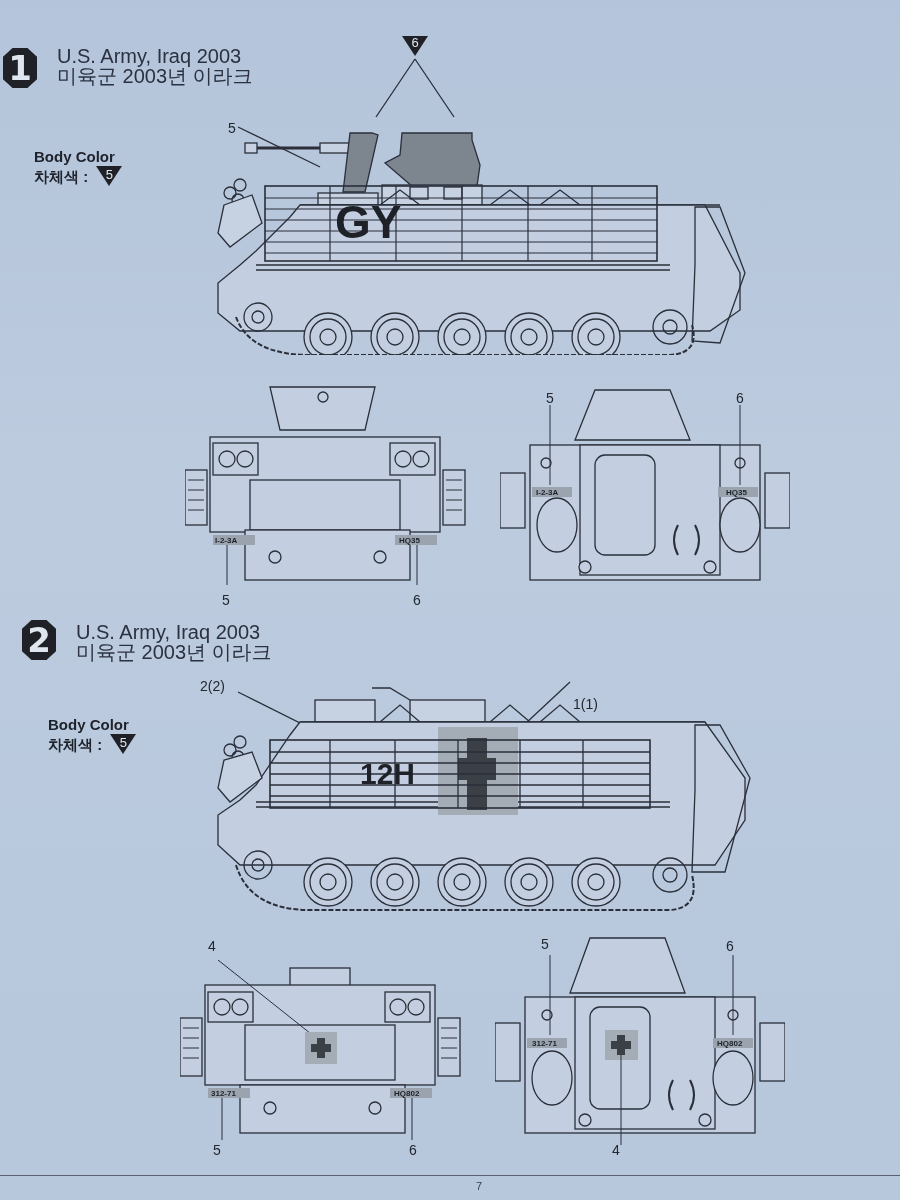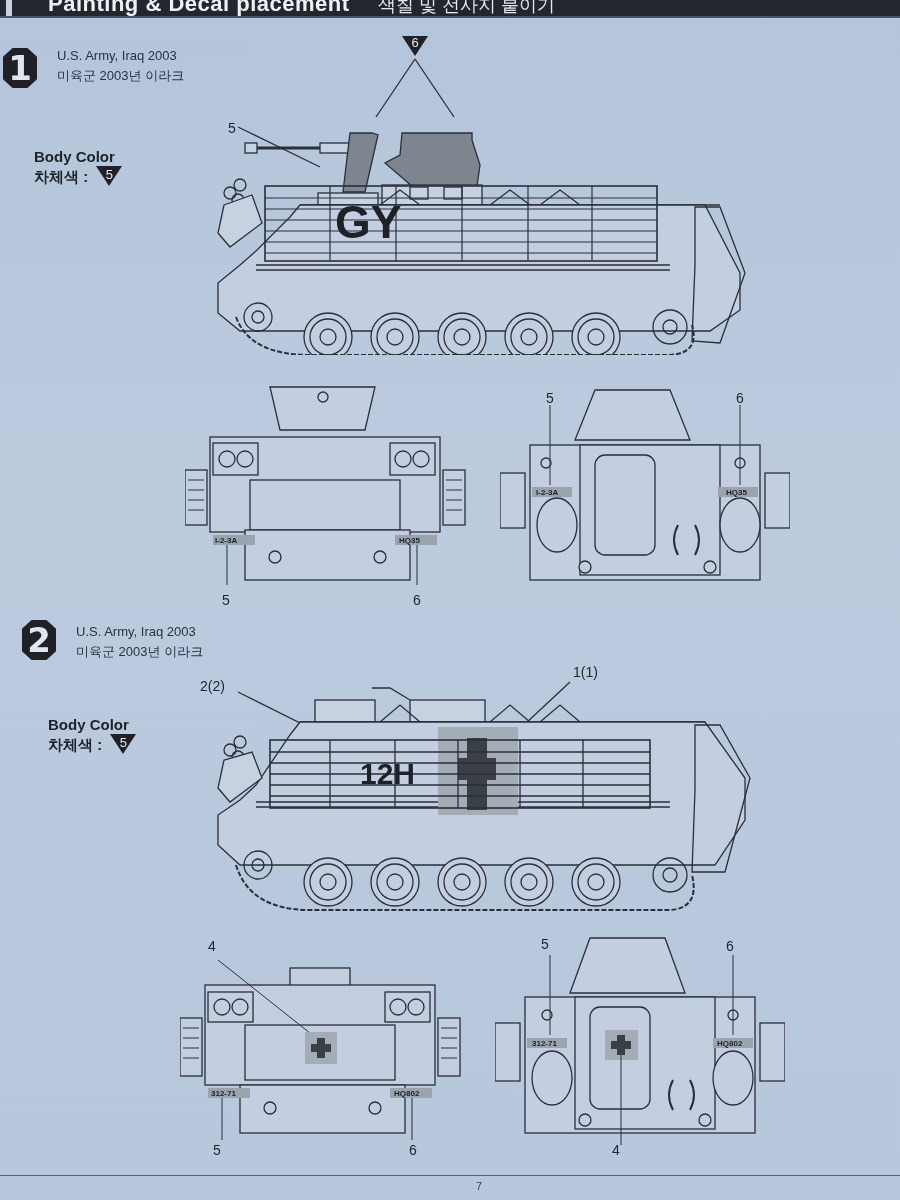--- a/index.html
+++ b/index.html
@@ -35,21 +35,21 @@
   }
 
   .badge {
     position: absolute; width: 34px; height: 40px;
     background: #1f2126;
     clip-path: polygon(28% 0, 72% 0, 100% 22%, 100% 78%, 72% 100%, 28% 100%, 0 78%, 0 22%);
     color: #dfe6ef; font-weight: bold; font-size: 34px; line-height: 40px; text-align: center;
     font-family: "DejaVu Sans", sans-serif;
   }
   .scheme-title {
-    position: absolute; font-size: 13px; color: #2b3140; line-height: 20px;
+    position: absolute; font-size: 20px; color: #2b3140; line-height: 20px;
   }
   .body-color {
     position: absolute; font-weight: bold; font-size: 15px; color: #1e222b; line-height: 19px;
   }
   .tri {
     display: inline-block; position: relative; width: 26px; height: 20px; vertical-align: -4px; margin-left: 4px;
   }
   .tri svg { position: absolute; left: 0; top: 0; }
   .tri span {
     position: absolute; left: 0; top: -1px; width: 26px; text-align: center;
@@ -64,25 +64,20 @@
   }
   .page-number {
     position: absolute; left: 476px; top: 1180px; font-size: 11px; color: #3a4150;
   }
 </style>
 </head>
 <body>
 
 <div class="page">
 
-  <div class="header-bar">
-    <div class="left-stripe"></div>
-    <div class="header-title">Painting &amp; Decal placement</div>
-    <div class="header-title-kr" style="left:378px">색칠 및 전사지 붙이기</div>
-  </div>
 
   <div class="badge" style="left:3px; top:48px;">1</div>
   <div class="scheme-title" style="left:57px; top:46px;">U.S. Army, Iraq 2003</div>
   <div class="scheme-title" style="left:57px; top:66px;">미육군 2003년 이라크</div>
 
   <div class="body-color" style="left:34px; top:147px;">
     <div>Body Color</div>
     <div>
       <span>차체색 :</span>
       <span class="tri">
@@ -261,21 +256,21 @@
       <span class="tri">
         <svg width="26" height="20">
             <polygon points="0,0 26,0 13,20" fill="#1f2126"></polygon>
           </svg>
         <span>5</span>
       </span>
     </div>
   </div>
 
   <div class="callout" style="left:200px; top:678px;">2(2)</div>
-  <div class="callout" style="left:573px; top:664px;">1(1)</div>
+  <div class="callout" style="left:573px; top:696px;">1(1)</div>
 
   <svg class="drawing" style="left:200px; top:660px;" width="570" height="260" viewBox="0 0 570 260">
     <g fill="none" stroke="#2a2f3a" stroke-width="1.3">
       <line x1="38" y1="32" x2="170" y2="98"></line>
       <line x1="370" y1="22" x2="310" y2="78"></line>
 
       <rect x="115" y="40" width="60" height="22" fill="#c6d2e2"></rect>
       <rect x="210" y="40" width="75" height="22" fill="#c6d2e2"></rect>
       <polyline points="172,28 190,28 210,40"></polyline>
       <polyline points="180,62 200,45 220,62"></polyline>

